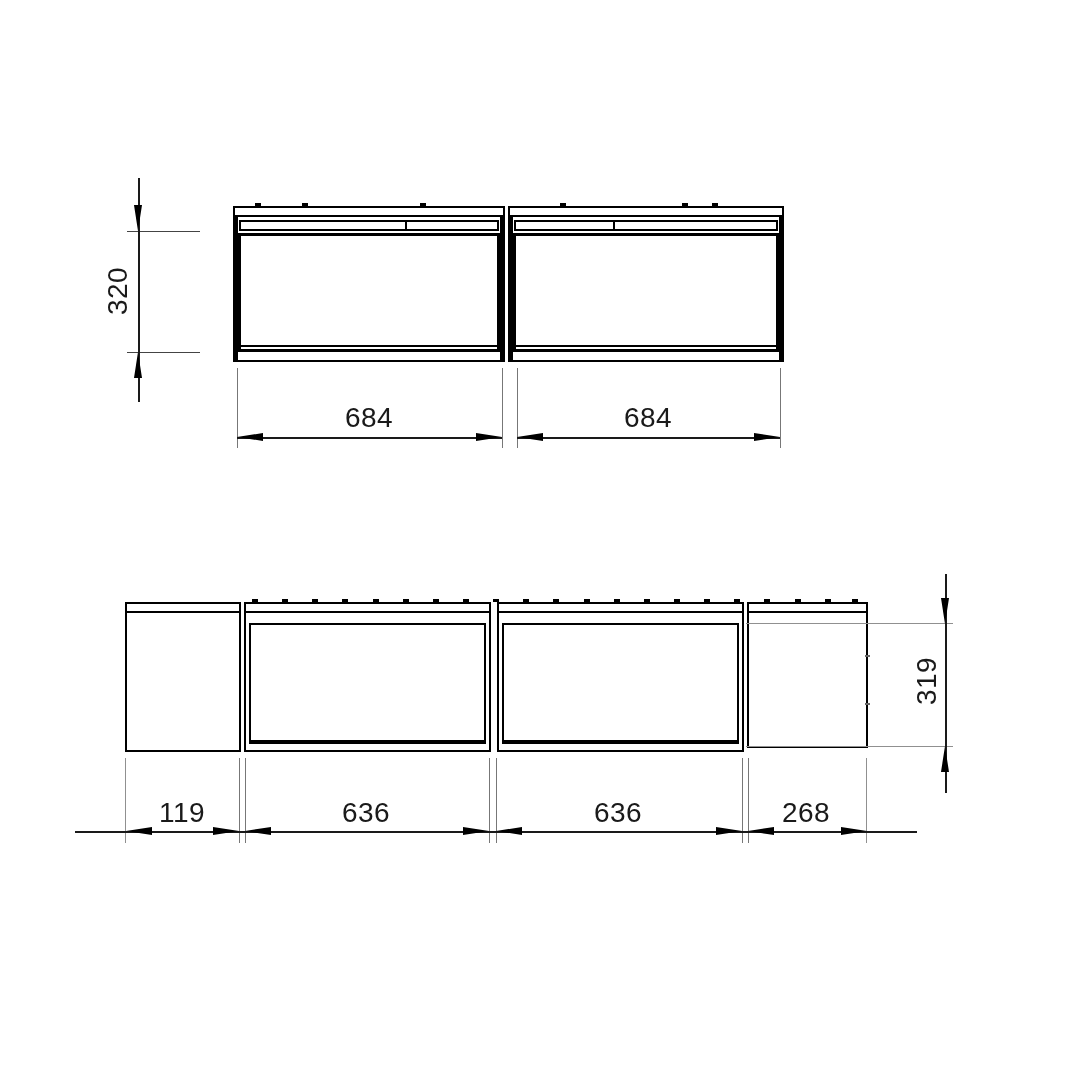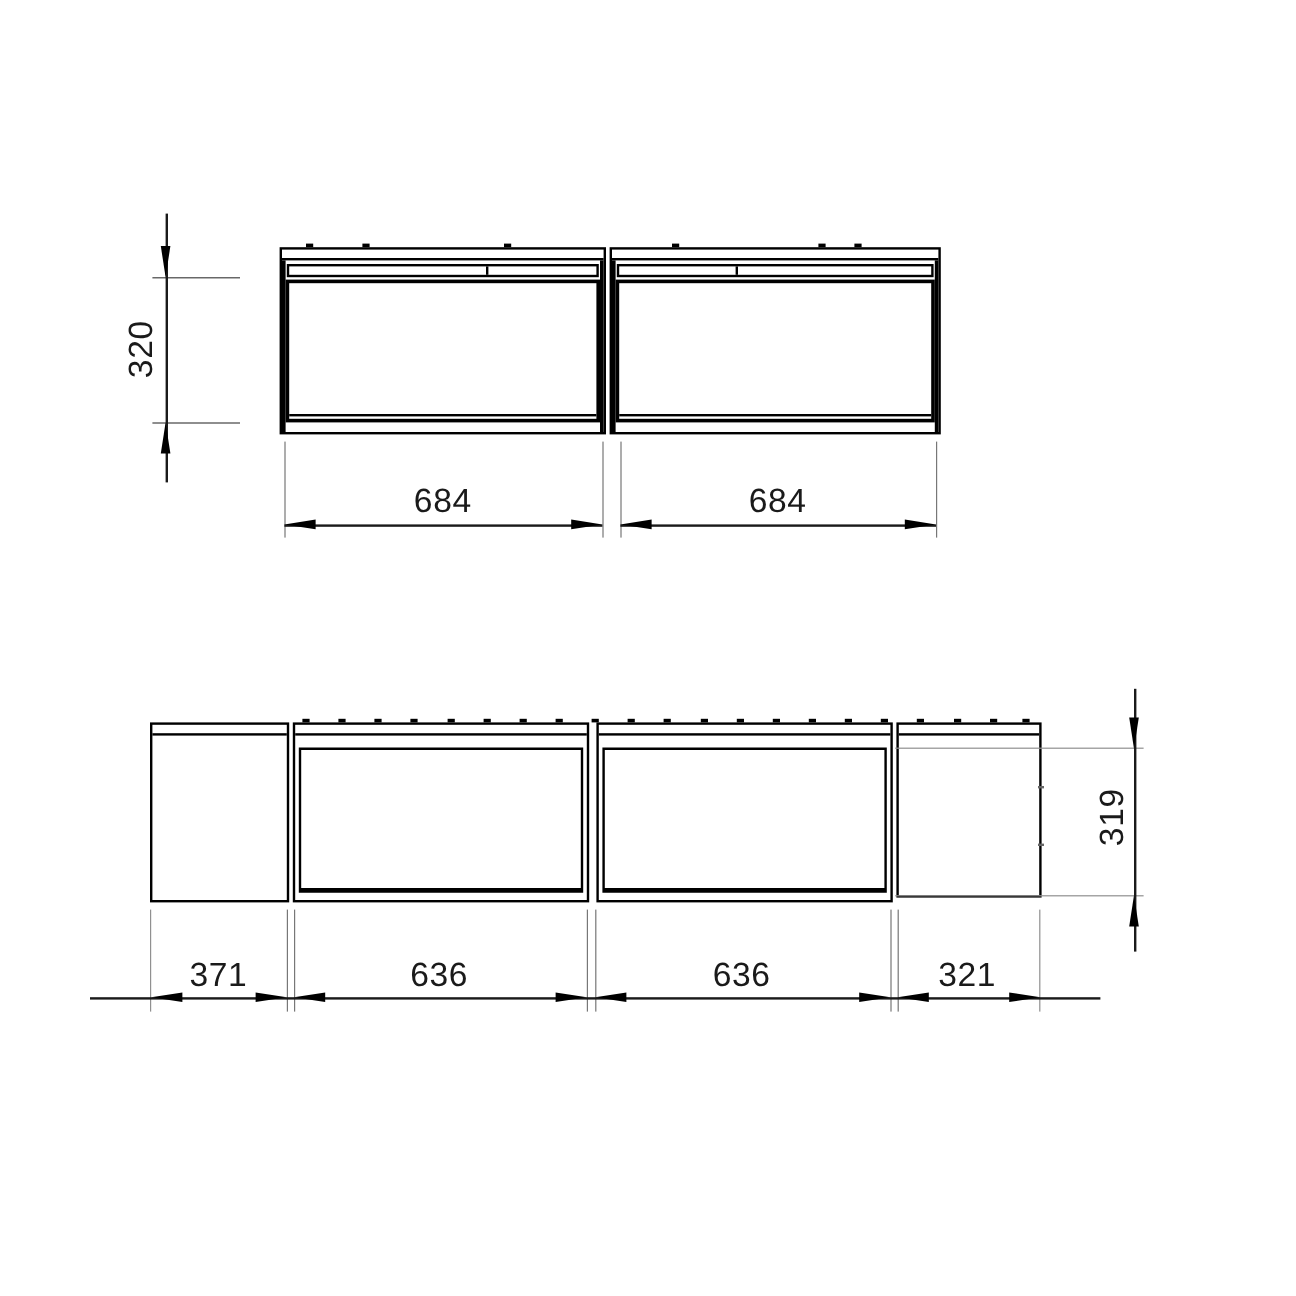--- a/index.html
+++ b/index.html
@@ -170,20 +170,20 @@
 
       <div class="arrow ar-left" style="left:126px;top:827px;"></div>
       <div class="arrow ar-right" style="left:213px;top:827px;"></div>
       <div class="arrow ar-left" style="left:245px;top:827px;"></div>
       <div class="arrow ar-right" style="left:463px;top:827px;"></div>
       <div class="arrow ar-left" style="left:496px;top:827px;"></div>
       <div class="arrow ar-right" style="left:716px;top:827px;"></div>
       <div class="arrow ar-left" style="left:748px;top:827px;"></div>
       <div class="arrow ar-right" style="left:841px;top:827px;"></div>
 
-      <div class="dim-label" style="left:182px;top:797px;">371</div>
+      <div class="dim-label" style="left:182px;top:797px;">119</div>
       <div class="dim-label" style="left:366px;top:797px;">636</div>
       <div class="dim-label" style="left:618px;top:797px;">636</div>
-      <div class="dim-label" style="left:806px;top:797px;">321</div>
+      <div class="dim-label" style="left:806px;top:797px;">268</div>
     </div>
   </div>
 
 </div>
 
 </body></html>

